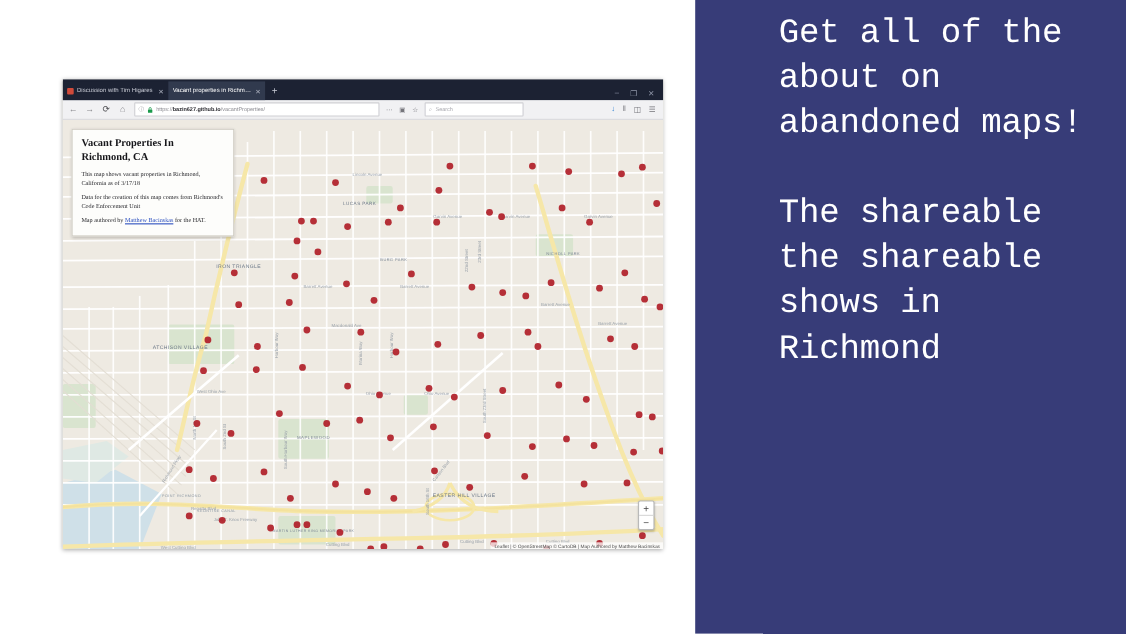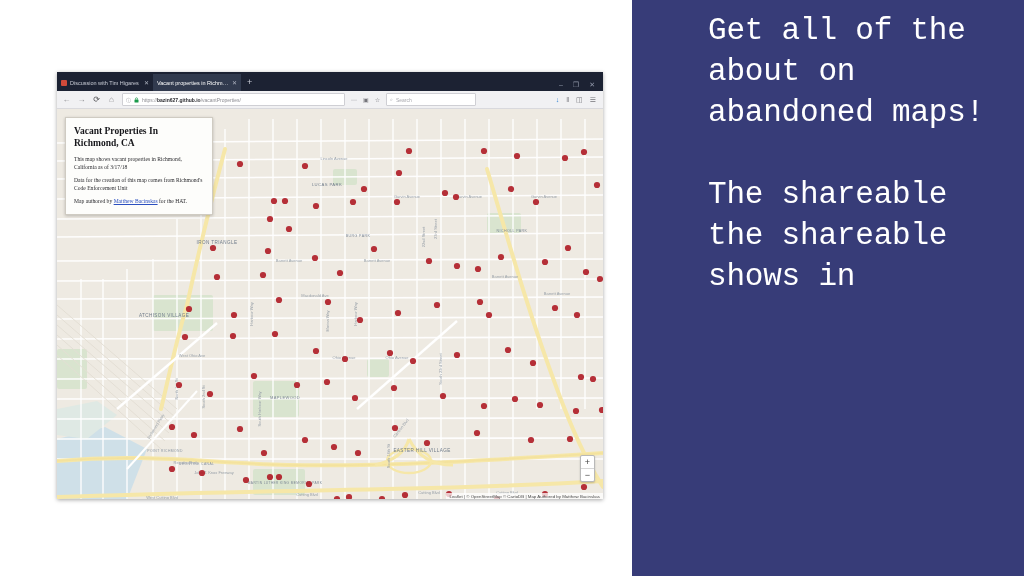--- a/index.html
+++ b/index.html
@@ -480,17 +480,18 @@
       <div id="block1">
           <p>Get all of the</p>
           <p>about on</p>
           <p>abandoned maps!</p>
         </div>
       <div class="panel-gap"></div>
       <div id="block2">
           <p>The shareable</p>
           <p>the shareable</p>
           <p>shows in</p>
+          <p>Richmond</p>
         </div>
     </div>
   </div>
 
 </div>
 
 </body></html>

